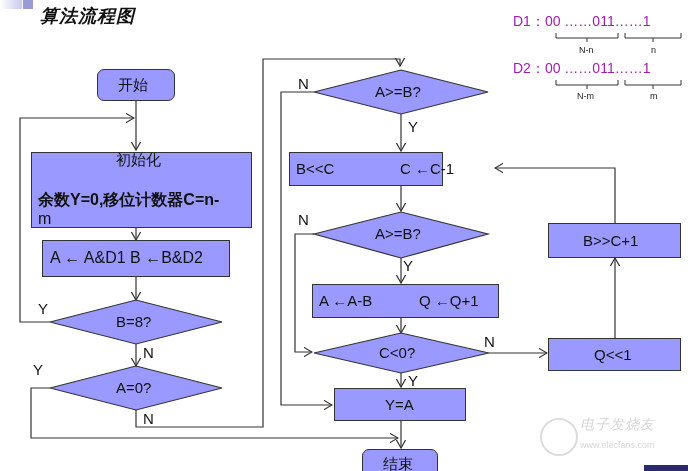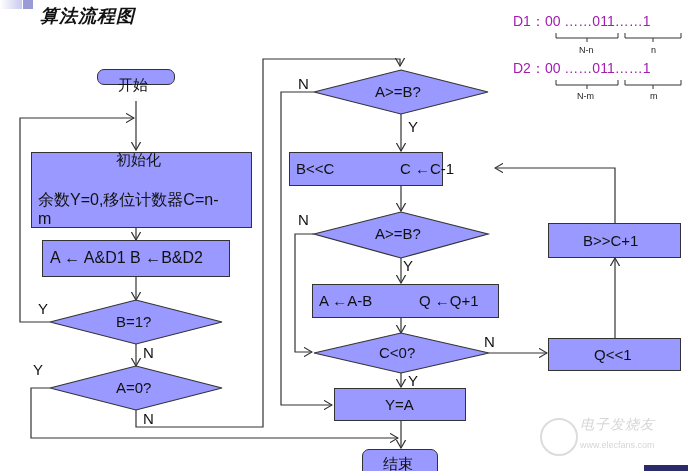--- a/index.html
+++ b/index.html
@@ -83,35 +83,35 @@
   </g>
 
   <g stroke="#333" stroke-width="1" fill="none">
     <path d="M556,33 L556,38 L618,38 L618,33 M587,38 L587,42"></path>
     <path d="M625,33 L625,38 L681,38 L681,33 M653,38 L653,42"></path>
     <path d="M556,80 L556,85 L618,85 L618,80 M587,85 L587,89"></path>
     <path d="M625,80 L625,85 L681,85 L681,80 M653,85 L653,89"></path>
   </g>
 </svg>
 
-<div class="box rounded" style="left:97px;top:69px;width:78px;height:16px;">
+<div class="box rounded" style="left:97px;top:69px;width:78px;height:32px;">
   <span class="node-text" style="left:20px;top:6px;">开始</span>
 </div>
 
 <div class="box" style="left:31px;top:152px;width:221px;height:76px;overflow:visible;">
   <span class="node-text" style="left:84px;top:-2px;">初始化</span>
-  <span class="node-text" style="left:6px;top:37px;font-size:16px;">余数Y=0,移位计数器C=n-</span>
+  <span class="node-text" style="left:6px;top:37px;font-size:16px;font-weight:bold;">余数Y=0,移位计数器C=n-</span>
   <span class="node-text" style="left:6px;top:57px;font-size:16px;">m</span>
 </div>
 
 <div class="box" style="left:42px;top:240px;width:188px;height:37px;">
   <span class="node-text" style="left:7px;top:8px;font-size:16px;">A ← A&amp;D1  B ←B&amp;D2</span>
 </div>
 
-<div class="label" style="left:116px;top:313px;">B=1?</div>
+<div class="label" style="left:116px;top:313px;">B=8?</div>
 <div class="label" style="left:116px;top:379px;">A=0?</div>
 <div class="label" style="left:375px;top:83px;">A&gt;=B?</div>
 <div class="label" style="left:375px;top:225px;">A&gt;=B?</div>
 <div class="label" style="left:379px;top:344px;">C&lt;0?</div>
 
 <div class="box" style="left:289px;top:152px;width:154px;height:34px;">
   <span class="node-text" style="left:6px;top:7px;">B&lt;&lt;C</span>
   <span class="node-text" style="left:110px;top:7px;">C ←C-1</span>
 </div>
 

